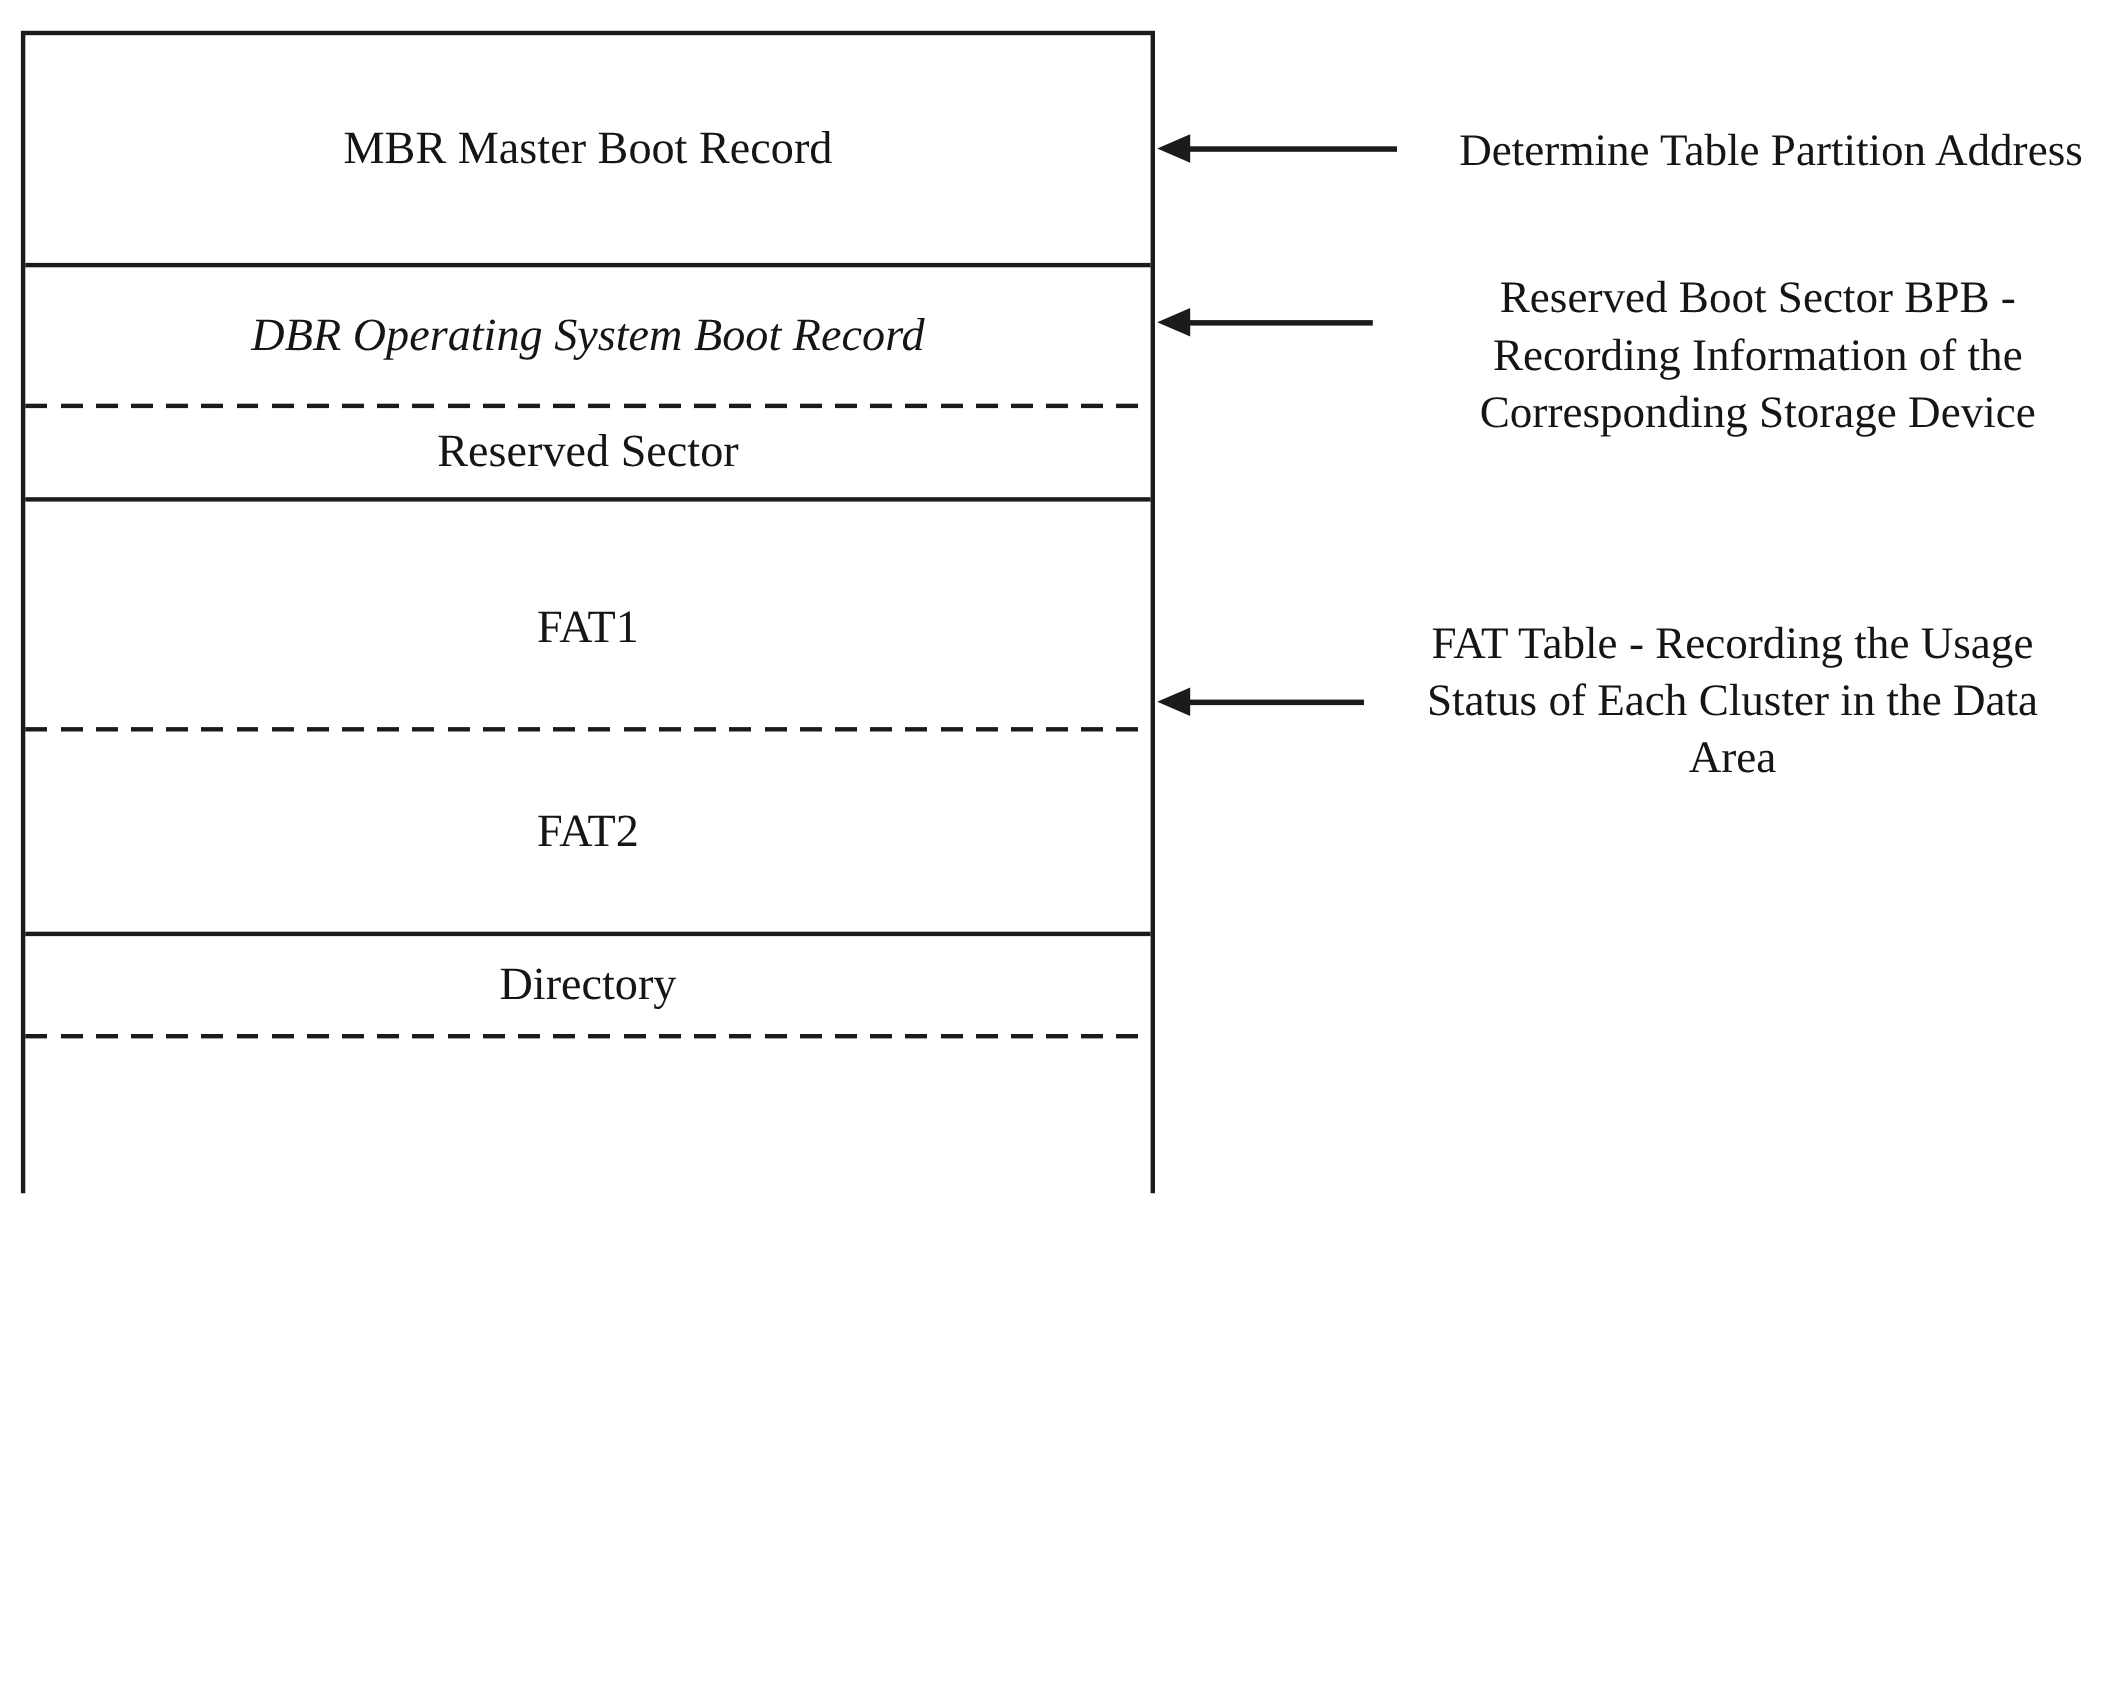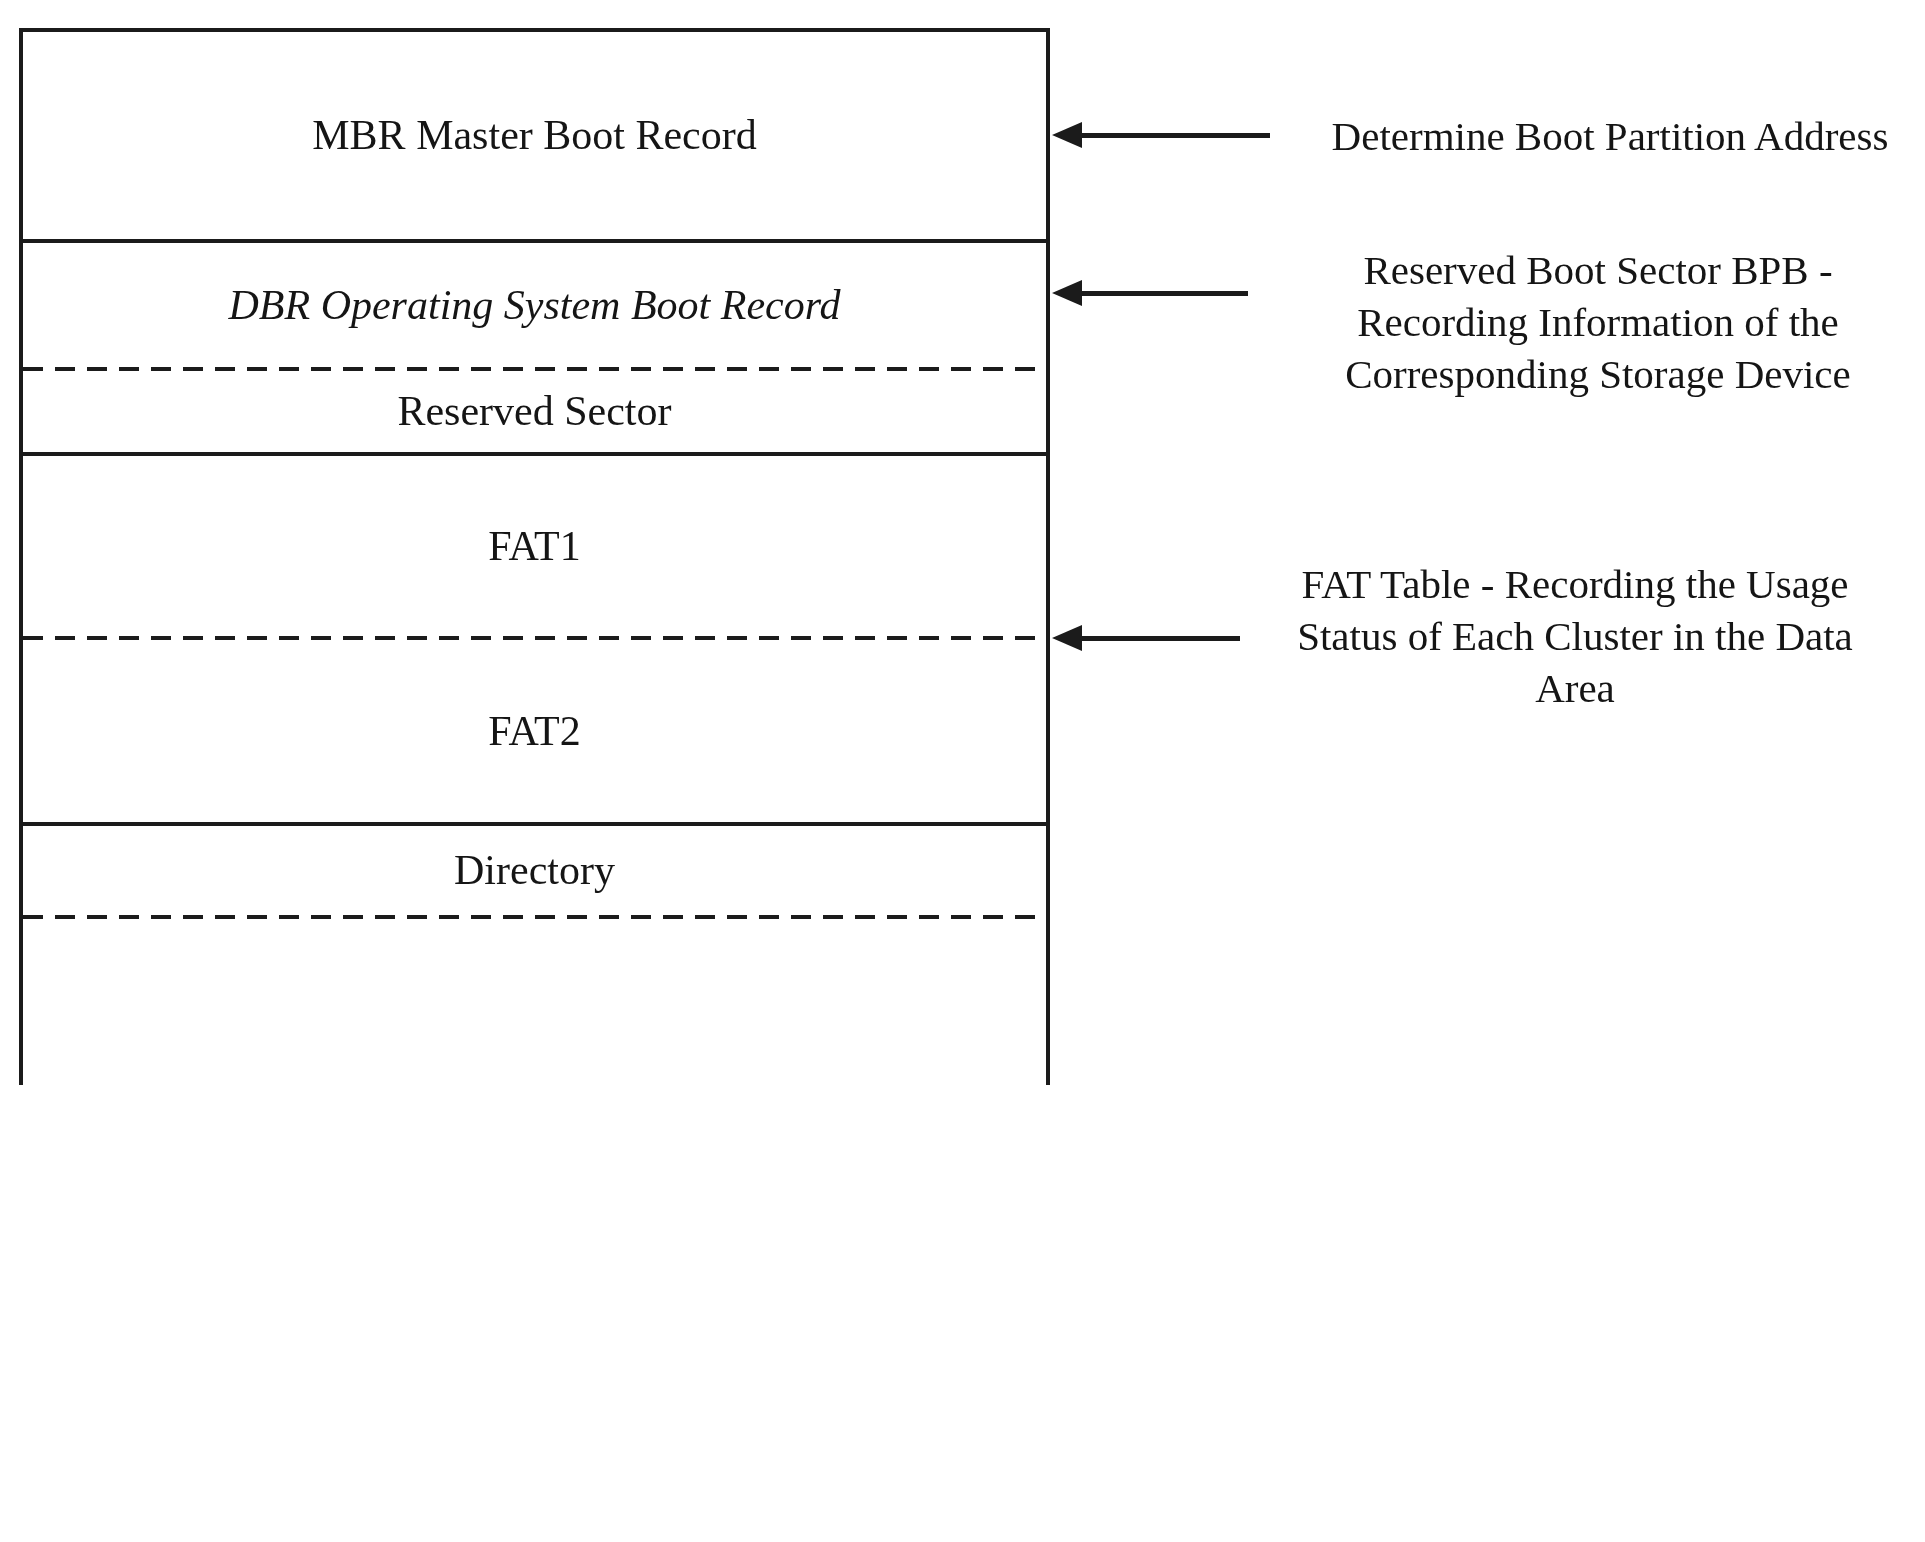--- a/index.html
+++ b/index.html
@@ -34,21 +34,21 @@
     align-items: center;
     justify-content: center;
     font-size: 42px;
     line-height: 1.1;
     text-align: center;
     flex: none;
   }
   .sec-mbr       { height: 207px; }
   .sec-dbr       { height: 124px; font-style: italic; }
   .sec-reserved  { height: 81px;  }
-  .sec-fat1      { height: 180px; }
+  .sec-fat1      { height: 180px; margin-top: 25px; }
   .sec-fat2      { height: 182px; }
   .sec-directory { height: 89px;  }
   .sec-data      { flex: 1 1 auto; padding-top: 70px; box-sizing: border-box; }
 
   .divider { flex: none; height: 4px; }
   .divider.solid { background: #1b1b1b; }
   .divider.dashed {
     background: repeating-linear-gradient(
       to right,
       #1b1b1b 0px, #1b1b1b 20px,
@@ -143,21 +143,21 @@
   <div class="arrow arrow-2">
     <span class="head"></span>
     <span class="shaft"></span>
   </div>
   <div class="arrow arrow-3">
     <span class="head"></span>
     <span class="shaft"></span>
   </div>
 
   <div class="annotation ann-1">
-    <div>Determine Boot Partition Address</div>
+    <div>Determine Table Partition Address</div>
   </div>
 
   <div class="annotation ann-2">
     <div>Reserved Boot Sector BPB -</div>
     <div>Recording Information of the</div>
     <div>Corresponding Storage Device</div>
   </div>
 
   <div class="annotation ann-3">
     <div>FAT Table - Recording the Usage</div>

